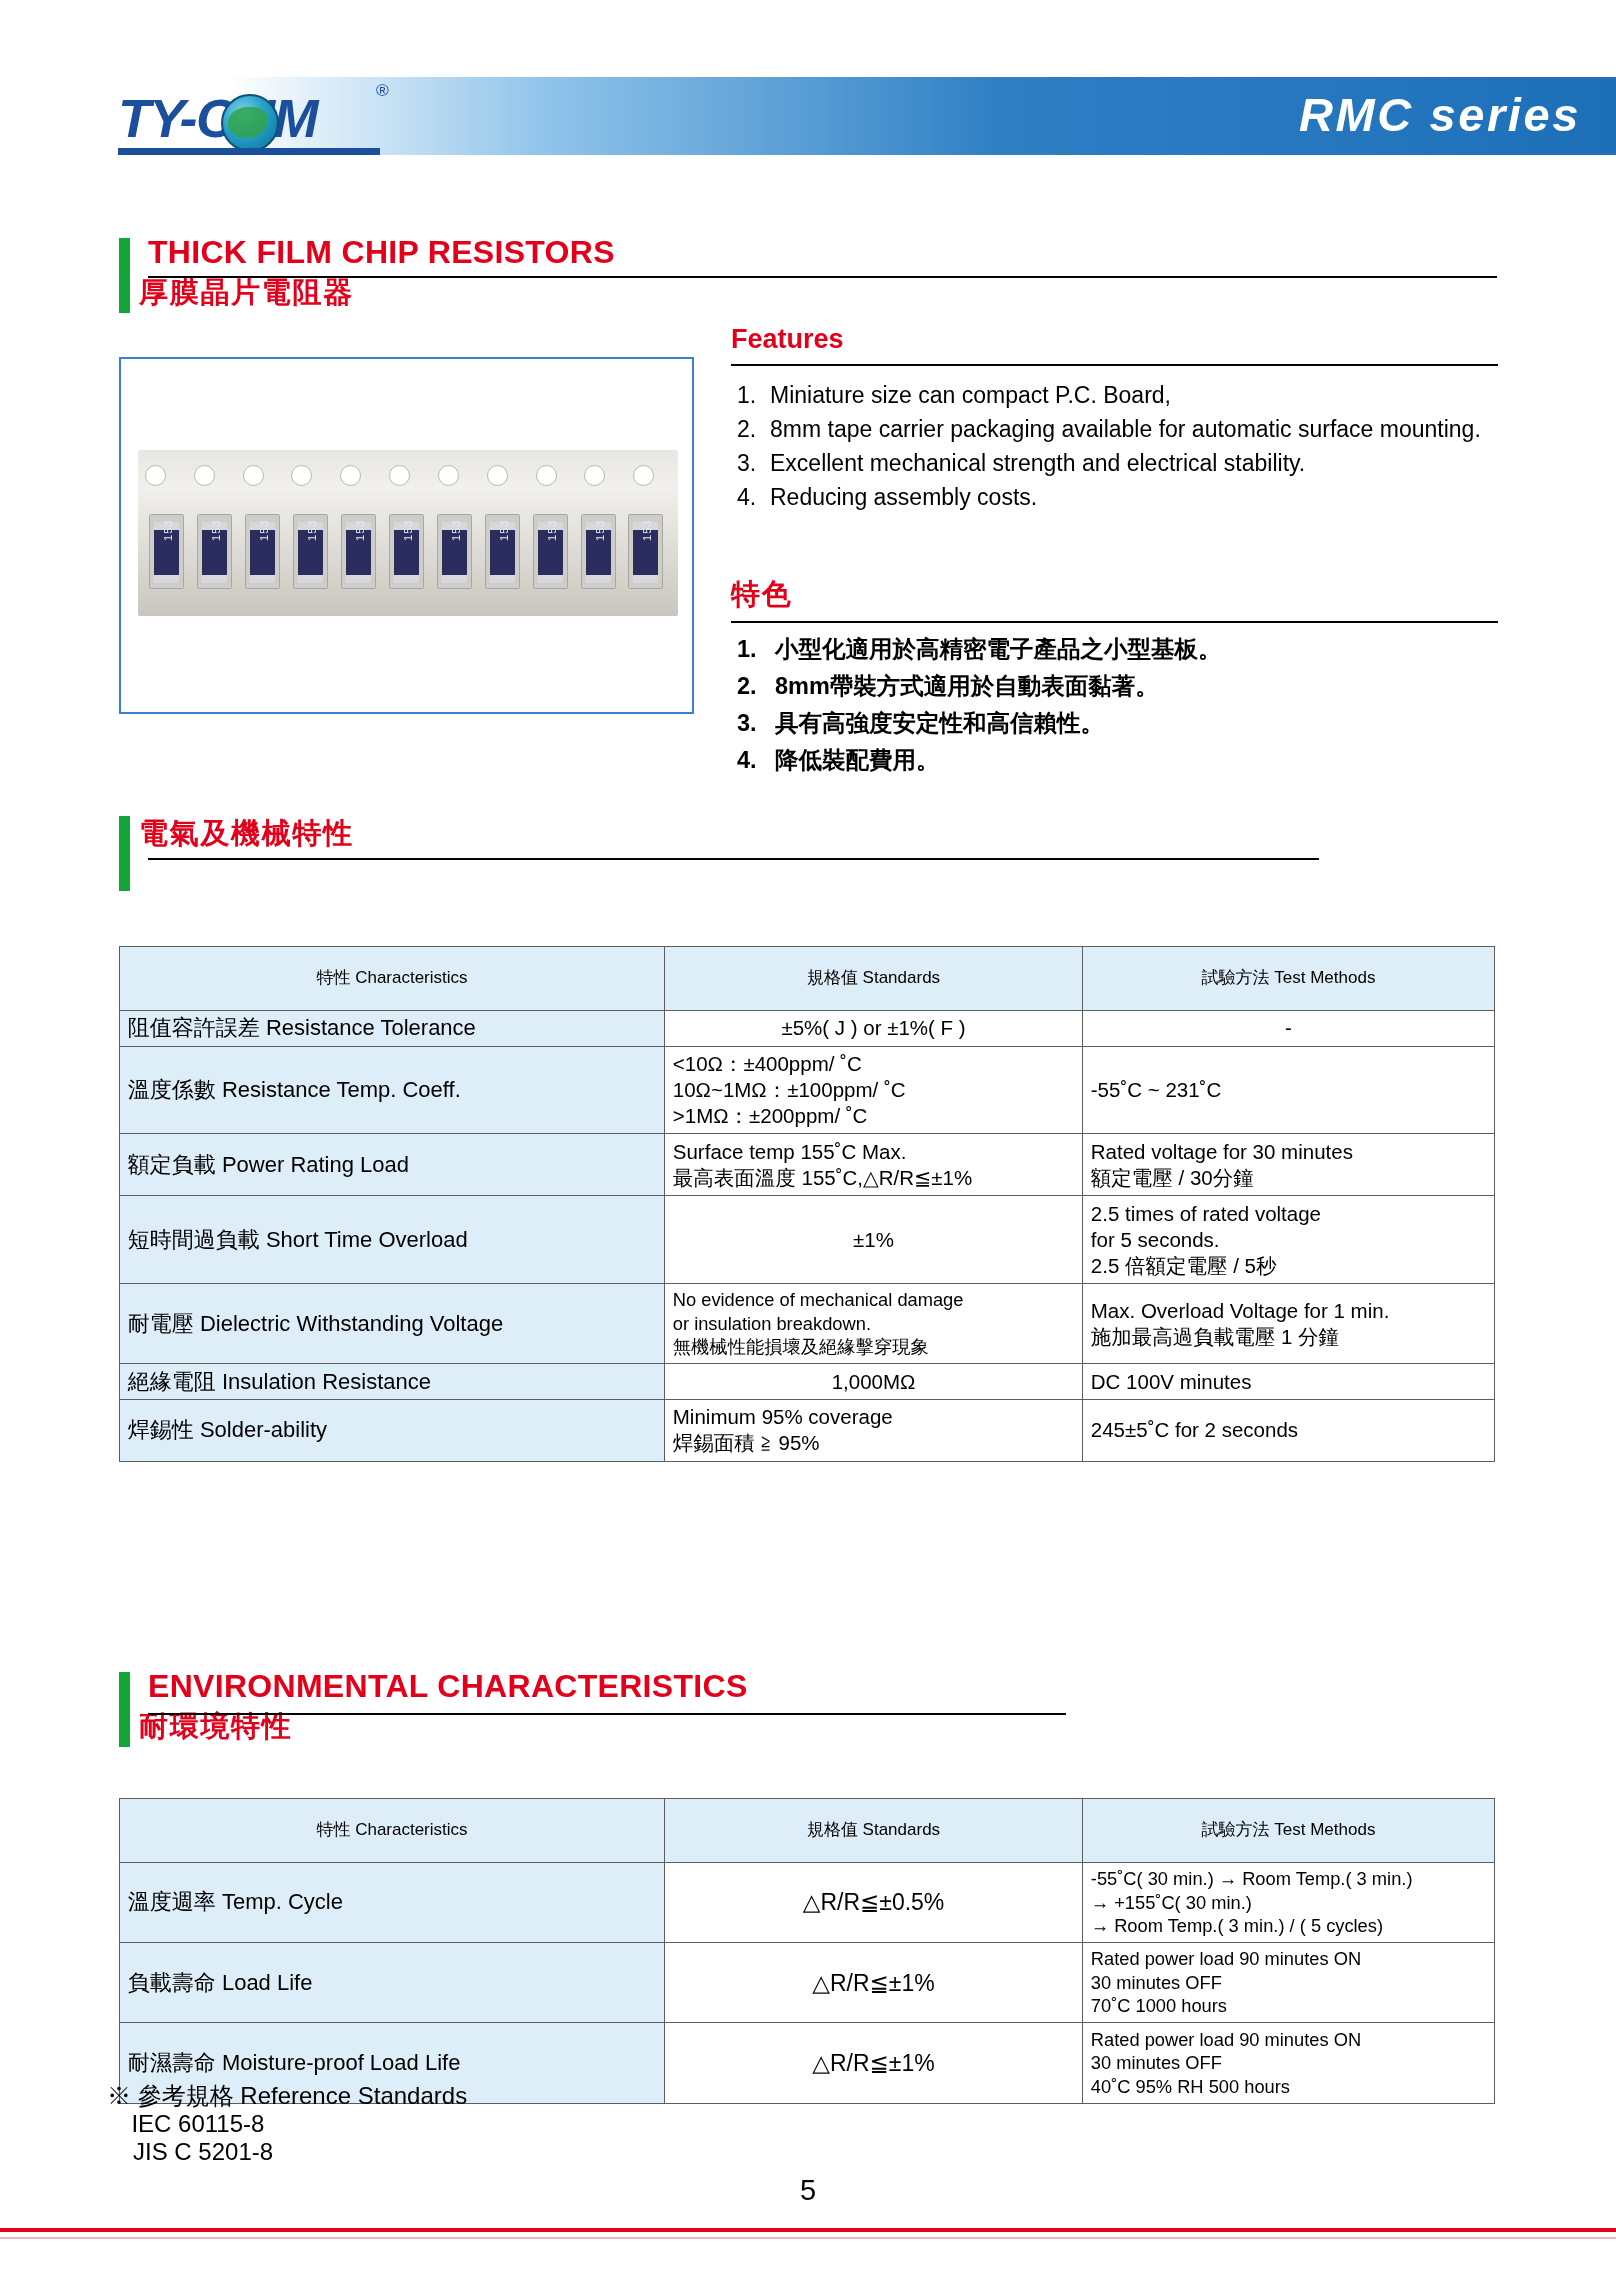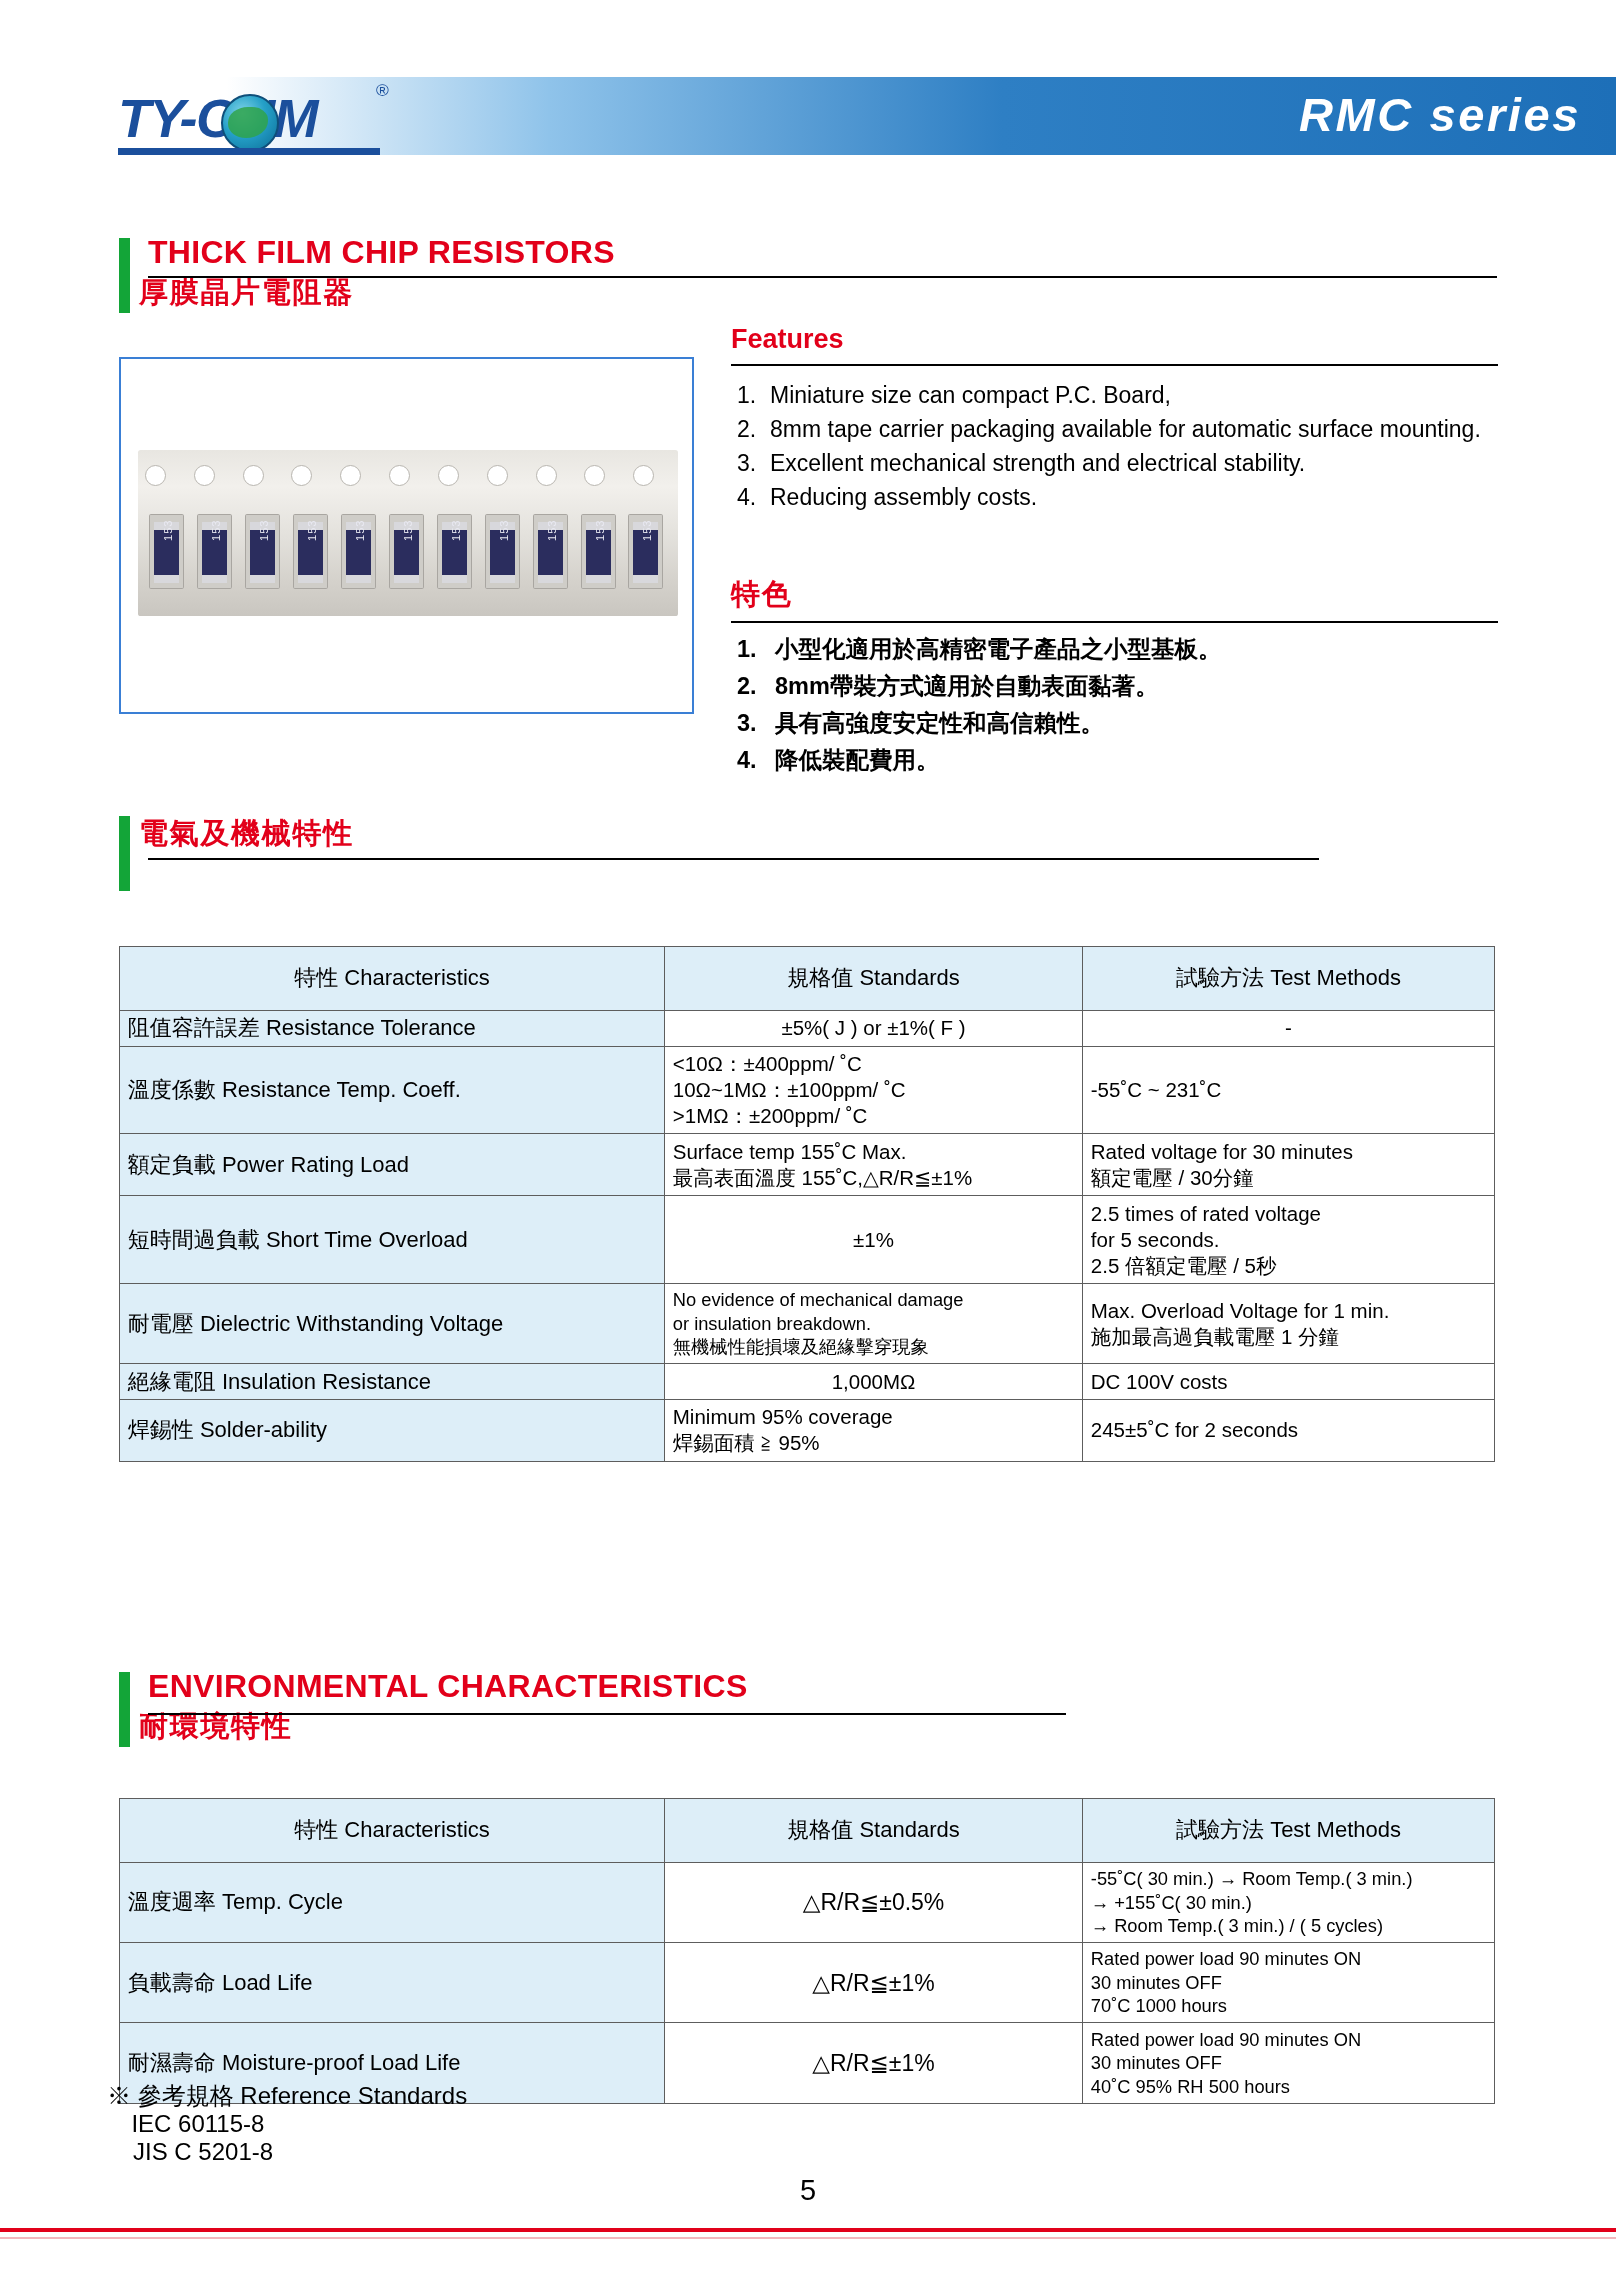--- a/index.html
+++ b/index.html
@@ -290,21 +290,21 @@
     border: 0.9px solid #5d5d5d;
     padding: 4.4px 7.8px;
     vertical-align: middle;
     font-size: 20.5px;
     line-height: 26px;
     font-weight: normal;
   }
   thead td {
     background: #c9e6f5;
     text-align: center;
-    font-size: 22px;
+    font-size: 17px;
     height: 54px;
   }
   .c1 { background: #ddeef8; }
   .ctr { text-align: center; }
   .t-char { font-size: 22px; }
   .small { font-size: 18.3px; line-height: 23.5px; }
 
   
   .page-num {
     position: absolute;
@@ -526,21 +526,21 @@
       <td class="c1 t-char">耐電壓 Dielectric Withstanding Voltage</td>
       <td class="small" style="white-space:pre-line">No evidence of mechanical damage
 or insulation breakdown.
 無機械性能損壞及絕緣擊穿現象</td>
       <td style="white-space:pre-line">Max. Overload Voltage for 1 min.
 施加最高過負載電壓 1 分鐘</td>
     </tr>
     <tr>
       <td class="c1 t-char">絕緣電阻 Insulation Resistance</td>
       <td class="ctr">1,000MΩ</td>
-      <td>DC 100V costs</td>
+      <td>DC 100V minutes</td>
     </tr>
     <tr>
       <td class="c1 t-char">焊錫性 Solder-ability</td>
       <td style="white-space:pre-line">Minimum 95% coverage
 焊錫面積 ≧ 95%</td>
       <td>245±5˚C for 2 seconds</td>
     </tr>
   </tbody>
 </table>
 

